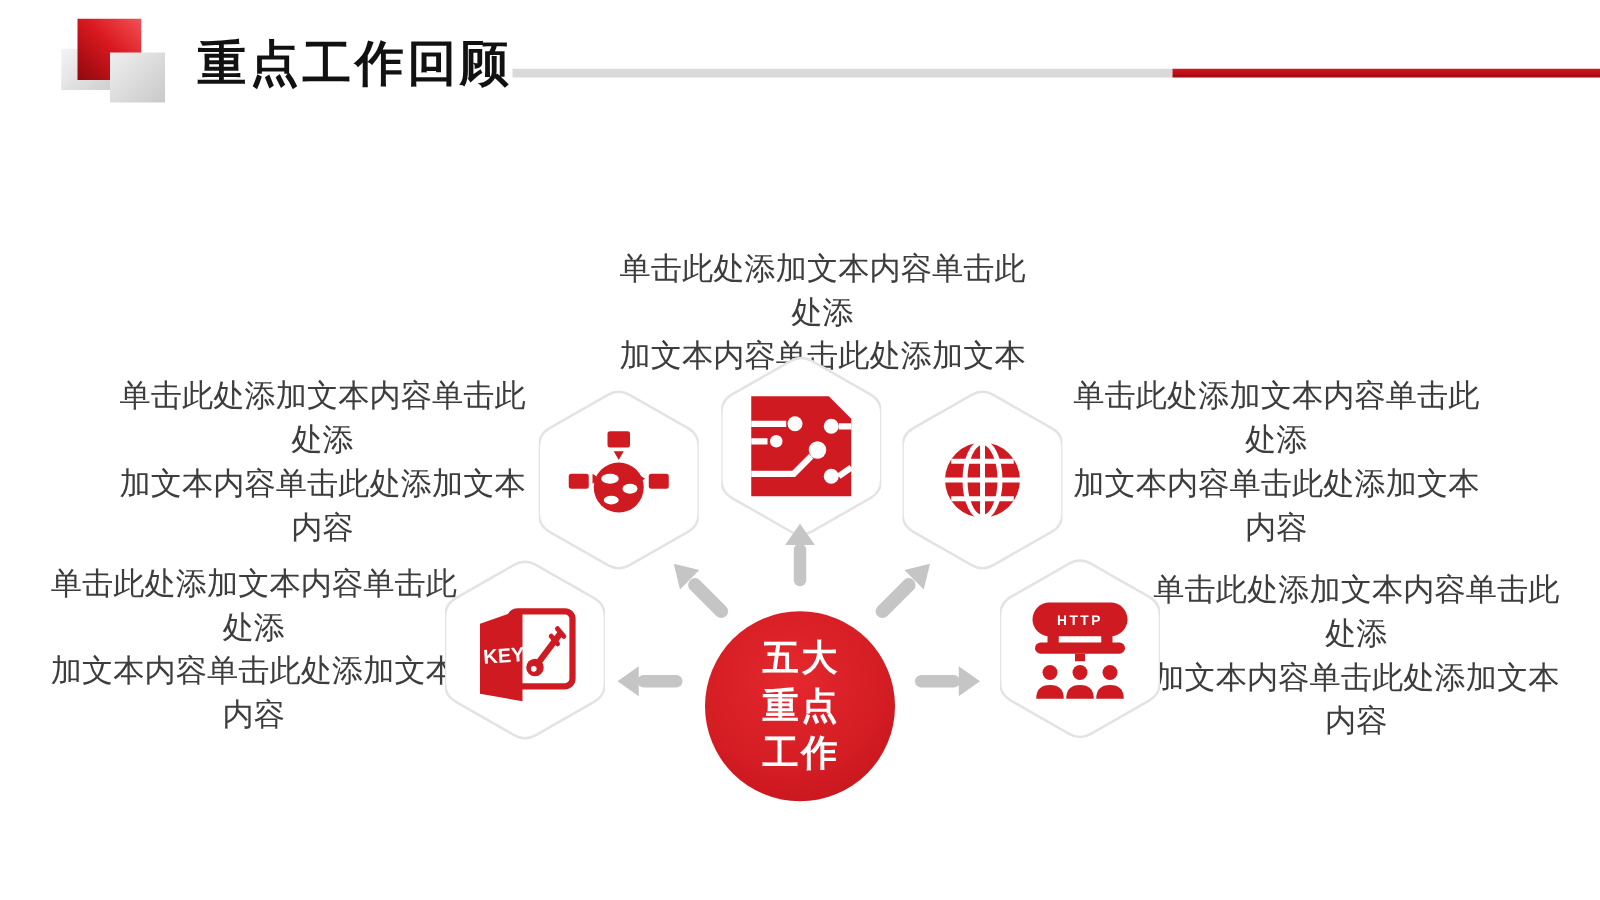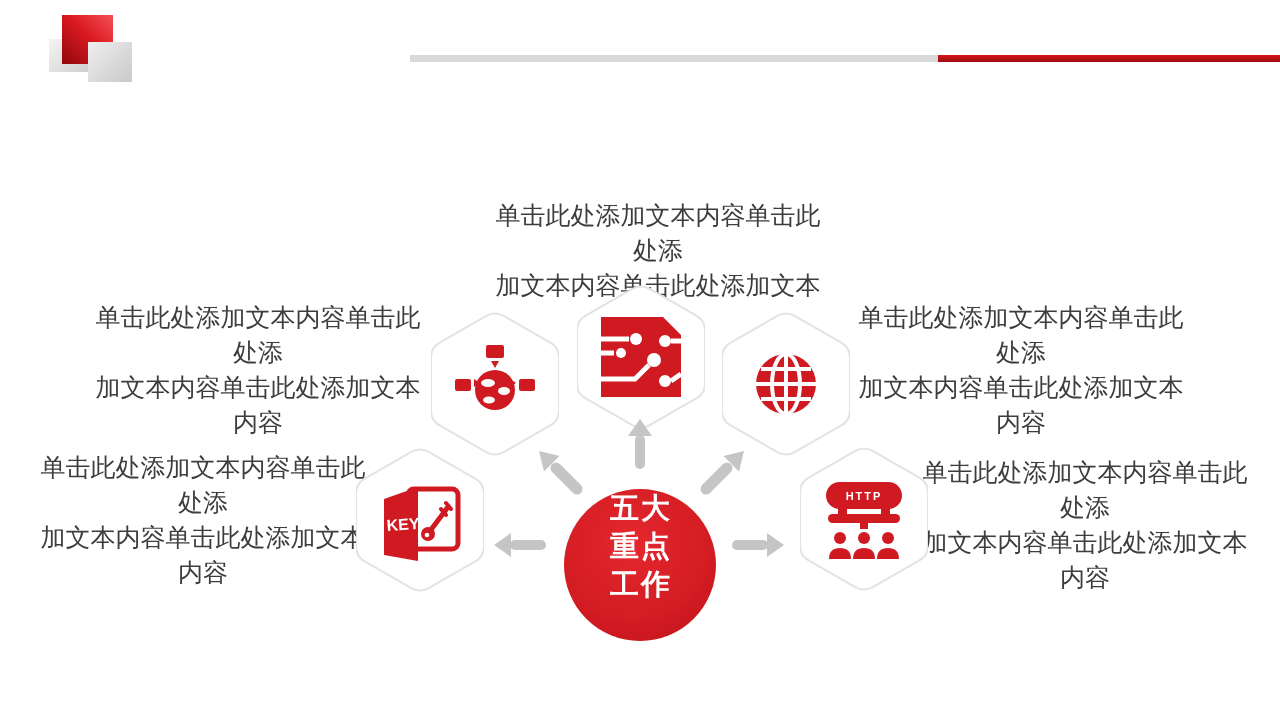--- a/index.html
+++ b/index.html
@@ -43,33 +43,34 @@
   .arr-up    { left:627px; top:419px; }
   .arr-dl    { left:537px; top:449px; transform:scaleX(-1); }
   .arr-dr    { left:694px; top:449px; }
   .arr-left  { left:494px; top:532px; }
   .arr-right { left:730px; top:532px; transform:scaleX(-1); }
   
   .center-circle {
     position:absolute; left:564px; top:489px; width:152px; height:152px;
     border-radius:50%;
     background:radial-gradient(circle at 45% 35%, #e4282e 0%, #d51d24 55%, #c01118 100%);
-    display:flex; flex-direction:column; align-items:center; 
+    display:flex; flex-direction:column; align-items:center; justify-content:center;
     color:#fff; font-weight:bold; font-size:29px; line-height:38px; letter-spacing:2px;
     text-indent:2px;
   }
 </style>
 </head>
 <body>
 
 <div class="slide">
 
   <div class="logo-sq sq-gray-left"></div>
   <div class="logo-sq sq-red"></div>
   <div class="logo-sq sq-gray-right"></div>
+  <h1 class="page-title">重点工作回顾</h1>
   <div class="divider-gray"></div>
   <div class="divider-red"></div>
 
   <div class="tb tb-top">
     <div>单击此处添加文本内容单击此处添</div>
     <div>加文本内容单击此处添加文本内容</div>
   </div>
   <div class="tb tb-left-upper">
     <div>单击此处添加文本内容单击此处添</div>
     <div>加文本内容单击此处添加文本内容</div>

